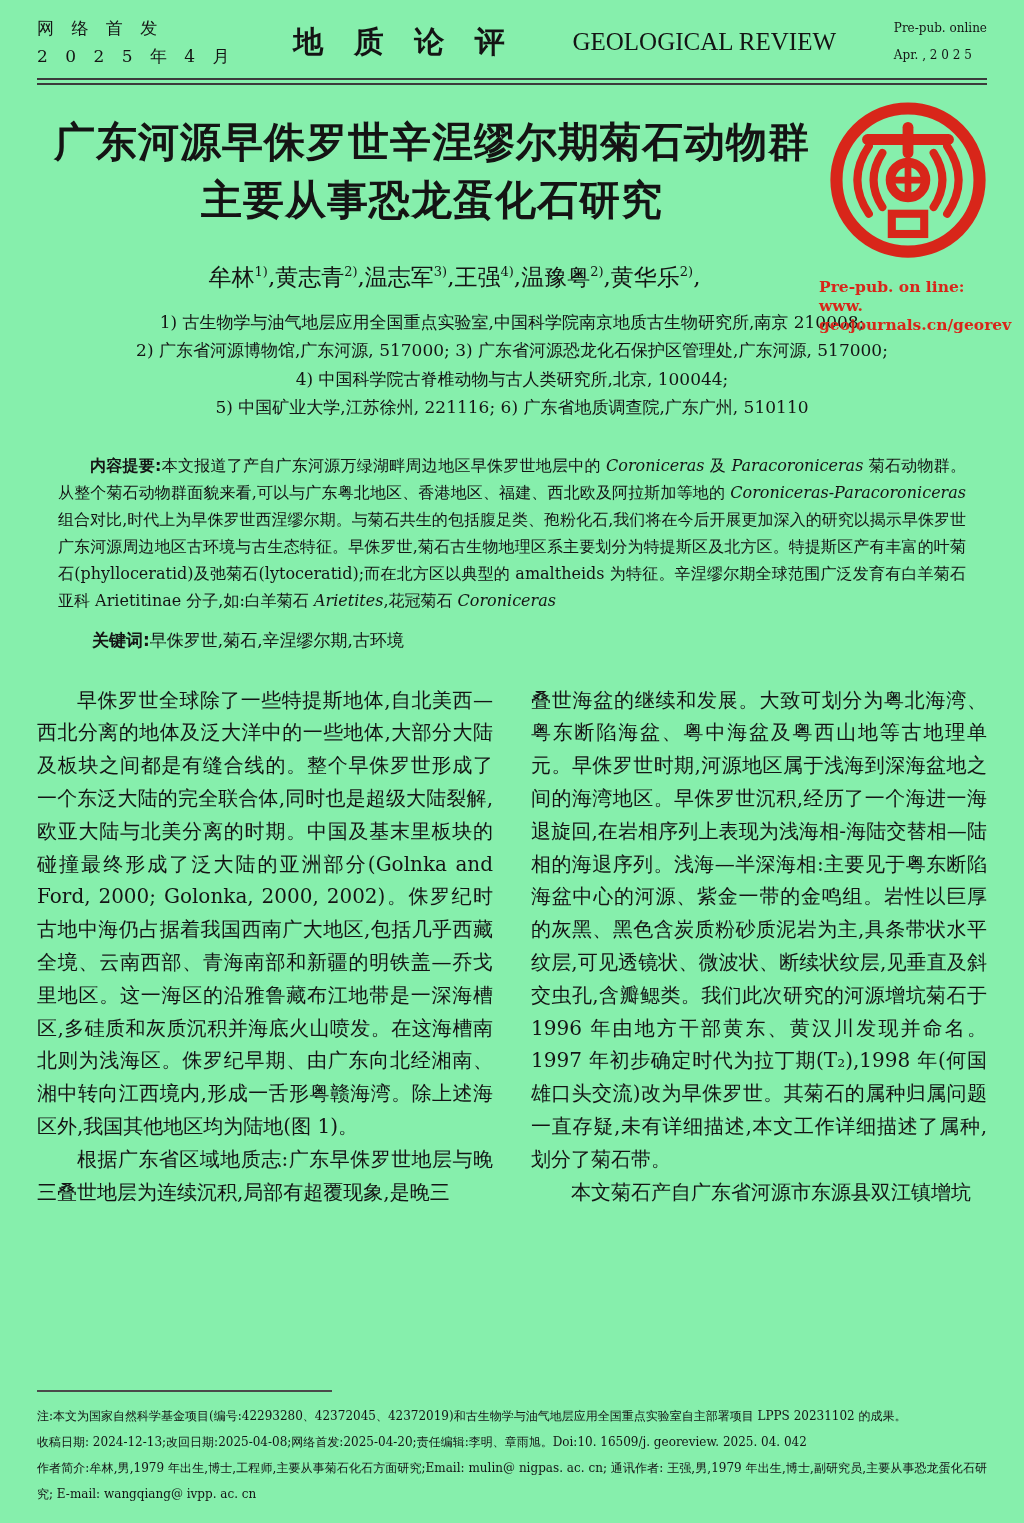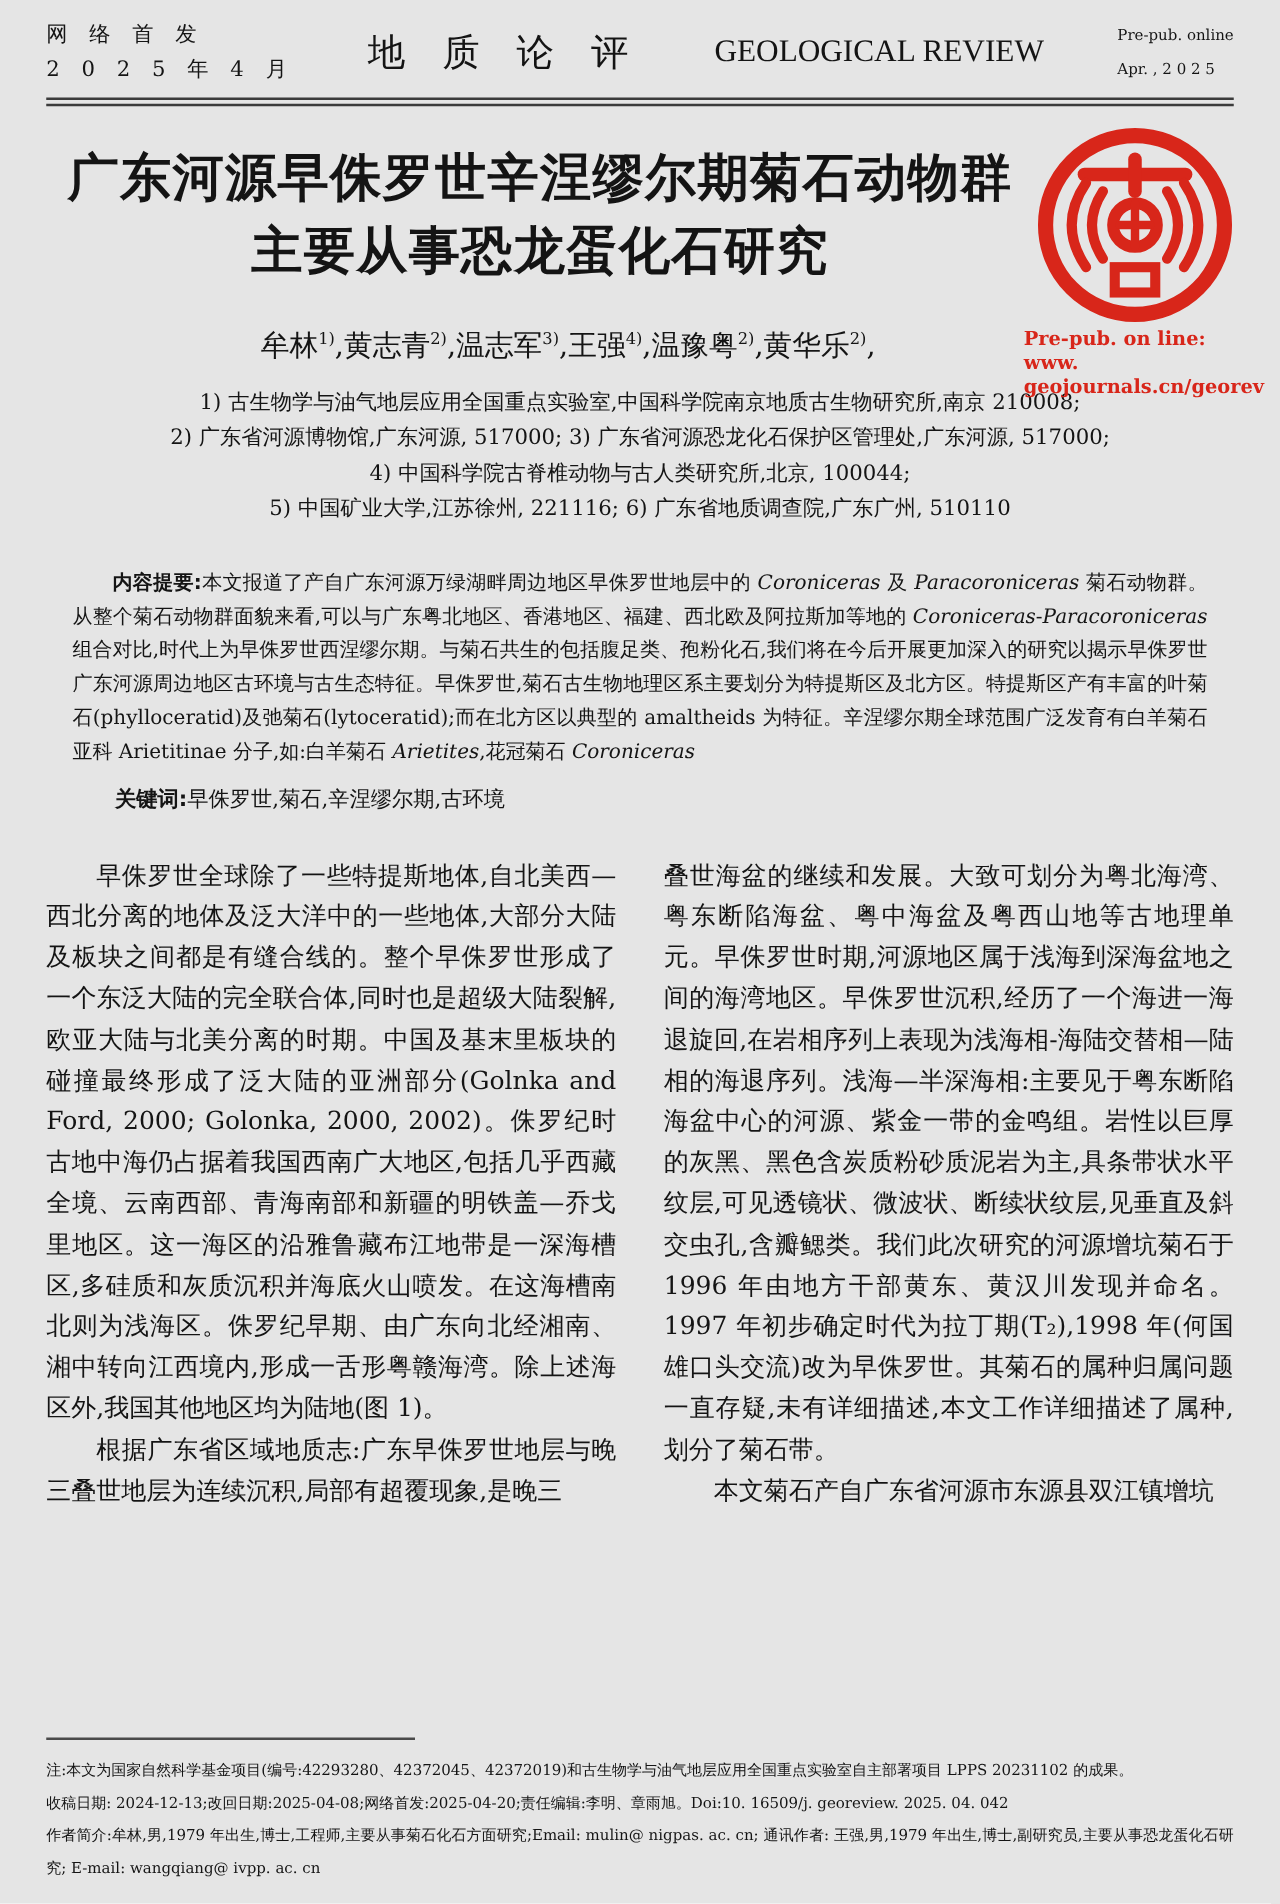--- a/index.html
+++ b/index.html
@@ -1,46 +1,46 @@
 <!DOCTYPE html>
 <html><head>
 <meta charset="utf-8">
 <style>
   html,body{margin:0;padding:0;background:#fff;}
   .page{
     position:relative;
     width:1024px;height:1523px;
     margin:0 auto;
-    background:#e5e5e5;
+    background:#86efac;
     color:#141414;
     font-family:"DejaVu Serif","Liberation Serif",serif;
     overflow:hidden;
   }
   
   .masthead{
     display:flex;justify-content:space-between;align-items:center;
     padding:14px 37px 4px 37px;
   }
   .mh-left{font-size:17px;line-height:28px;letter-spacing:6px;white-space:nowrap;}
-  .mh-cn{font-size:30px;letter-spacing:10px;white-space:nowrap;font-weight:400;}
+  .mh-cn{font-size:30px;letter-spacing:10px;white-space:nowrap;font-weight:700;}
   .mh-en{font-size:25px;white-space:nowrap;font-family:"Liberation Serif","DejaVu Serif",serif;}
   .mh-right{font-size:12px;line-height:27px;white-space:nowrap;}
   .double-rule{margin:4px 37px 0 37px;height:3px;border-top:2px solid #3b3b3b;border-bottom:2px solid #3b3b3b;}
   
   .head-area{position:relative;margin:28px 37px 0 37px;}
   .paper-title{
     margin:0 160px 0 0;
     text-align:center;
     font-family:"DejaVu Sans","Liberation Sans",sans-serif;
     font-weight:700;
     font-size:41px;line-height:58px;letter-spacing:1px;
   }
   .seal-wrap{position:absolute;top:-14px;right:-10px;width:178px;text-align:center;}
   .seal-wrap svg{display:block;margin:0 auto;}
-  .seal-caption{font-size:15.5px;font-weight:700;line-height:19px;margin-top:0;text-align:left;}
+  .seal-caption{font-size:15.5px;font-weight:700;line-height:19px;margin-top:16px;text-align:left;}
   
   .authors{margin-top:20px;padding-right:115px;text-align:center;font-size:23px;line-height:45px;}
   .authors sup{font-size:13px;}
   .affiliations{margin-top:8px;text-align:center;font-size:17px;line-height:28.5px;}
   
   .abstract{margin:30px 58px 0 58px;font-size:16px;line-height:27px;text-align:justify;text-indent:2em;}
   .kw{margin:13px 58px 0 58px;font-size:17px;line-height:27px;text-indent:2em;}
   .blabel{font-family:"DejaVu Sans","Liberation Sans",sans-serif;font-weight:700;}
   .abstract i,.kw i{font-family:"DejaVu Serif","Liberation Serif",serif;margin-top:12px;}
   

